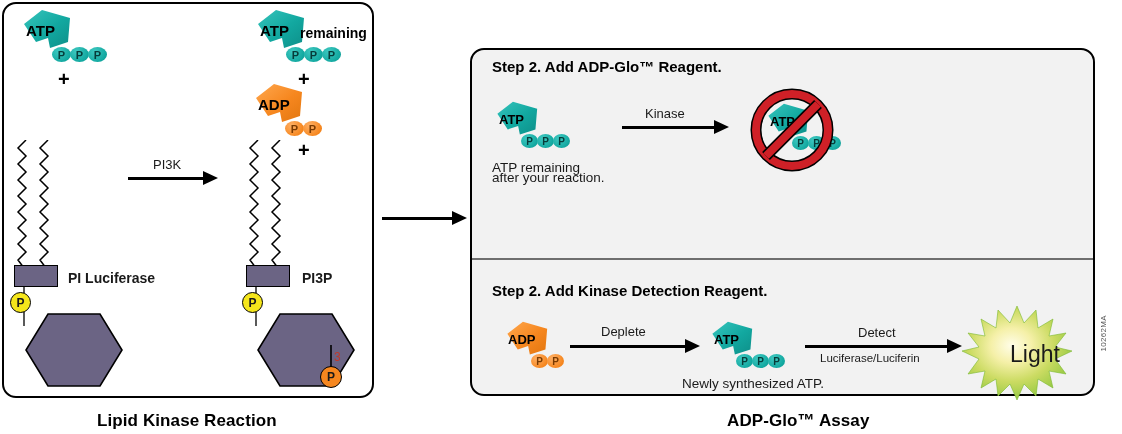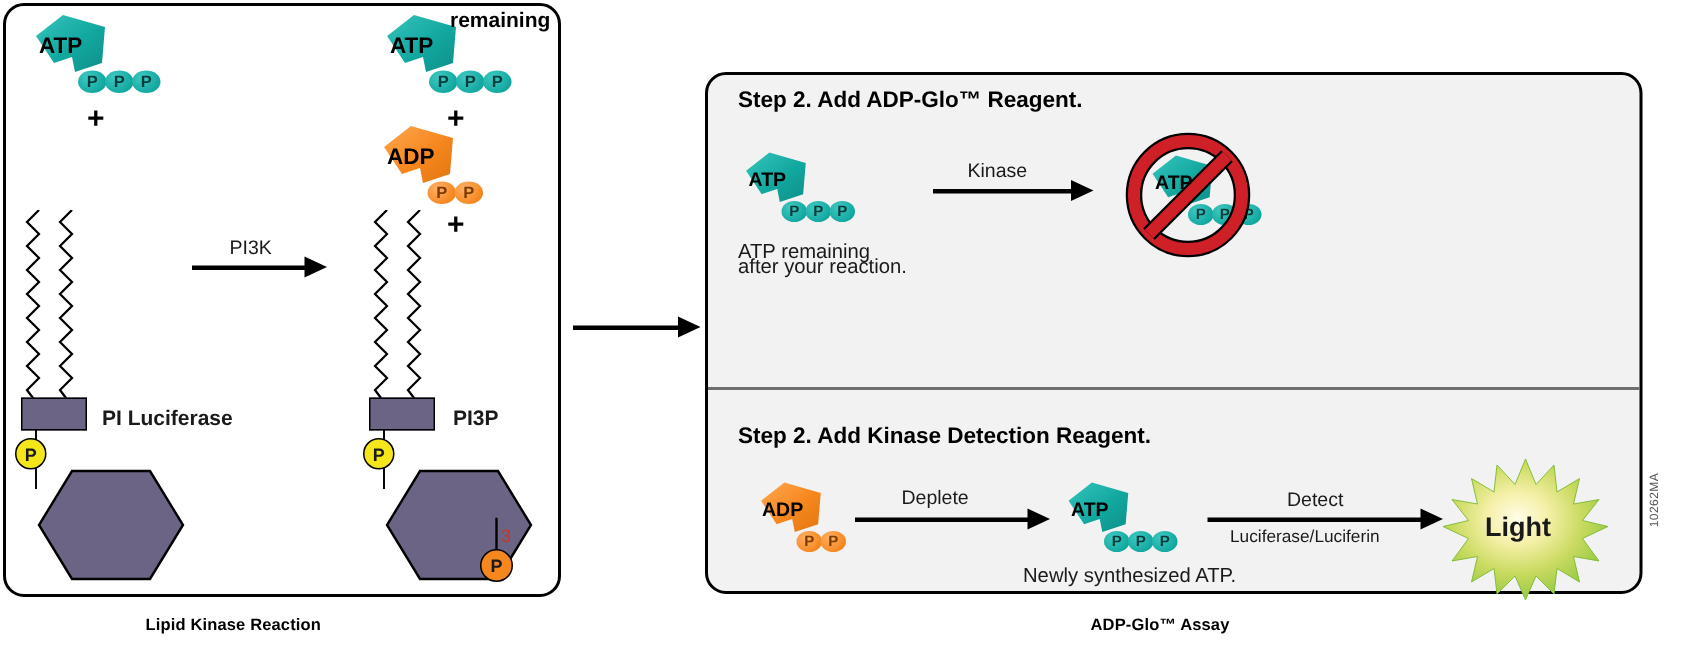--- a/index.html
+++ b/index.html
@@ -8,21 +8,21 @@
   .abs{position:absolute;}
 
   
   #left-panel{left:2px;top:2px;width:372px;height:396px;
       border:2px solid #000;border-radius:14px;background:#ffffff;box-sizing:border-box;}
   #right-panel{left:470px;top:48px;width:625px;height:348px;
       border:2px solid #000;border-radius:14px;background:#f2f2f2;box-sizing:border-box;}
   #step-divider{left:472px;top:258px;width:621px;height:2px;background:#6f6f6f;}
 
   
-  .caption{font-weight:bold;font-size:11px;letter-spacing:.1px;white-space:nowrap;}
+  .caption{font-weight:bold;font-size:17px;letter-spacing:.1px;white-space:nowrap;}
   #cap-left{left:97px;top:411px;}
   #cap-right{left:727px;top:411px;}
   .step-title{font-weight:bold;font-size:15px;white-space:nowrap;}
 
   
   .plain{font-size:13.5px;white-space:nowrap;color:#1a1a1a;}
 
   
   .nuc{position:absolute;}
   .nuc .body{position:absolute;left:0;top:0;}
@@ -52,21 +52,21 @@
          display:flex;align-items:center;justify-content:center;
          font-size:12px;font-weight:bold;color:#1a1a1a;}
   .circP.yellow{background:#f5e61b;}
   .circP.orange{background:#f6871f;}
   .num3{position:absolute;font-size:12px;color:#c0392b;}
 
   
   #prohibit{position:absolute;z-index:5;}
 
   
-  #light-label{position:absolute;font-weight:bold;font-size:18px;color:#1a1a1a;z-index:4;}
+  #light-label{position:absolute;font-weight:normal;font-size:23px;color:#1a1a1a;z-index:4;margin-left:20px;}
 
   
   #side-code{left:1096px;top:340px;width:14px;font-size:8px;color:#555;
       transform:rotate(-90deg);transform-origin:50% 50%;white-space:nowrap;letter-spacing:.3px;}
 </style>
 </head>
 <body>
 
 <div class="abs" id="left-panel"></div>
 
@@ -114,21 +114,21 @@
         <linearGradient id="gATP2" x1="0" y1="0" x2="1" y2="1">
       <stop offset="0%" stop-color="#36c4bc"></stop>
           <stop offset="55%" stop-color="#12a8a0"></stop>
           <stop offset="100%" stop-color="#0e8f89"></stop>
     </linearGradient>
       </defs>
     <path d="M24 2 L52 10 L50 34 L32 40 L30 30 L18 34 L6 16 Z" fill="url(#gATP2)"></path>
   </svg>
   <div class="lbl" style="left:8px;top:14px;font-size:15px;">ATP</div>
 </div>
-<div class="abs" style="left:300px;top:5px;font-weight:bold;font-size:14px;">remaining</div>
+<div class="abs" style="left:300px;top:25px;font-weight:bold;font-size:14px;">remaining</div>
 <div class="pchain" style="left:286px;top:47px;">
   <div class="pbead atp">P</div>
   <div class="pbead atp">P</div>
   <div class="pbead atp">P</div>
 </div>
 <div class="abs plus" style="left:298px;top:69px;">+</div>
 
 <div class="nuc" style="left:250px;top:82px;width:70px;height:52px;">
   <svg class="body" width="62" height="52" viewBox="0 0 62 52">
     <defs>

